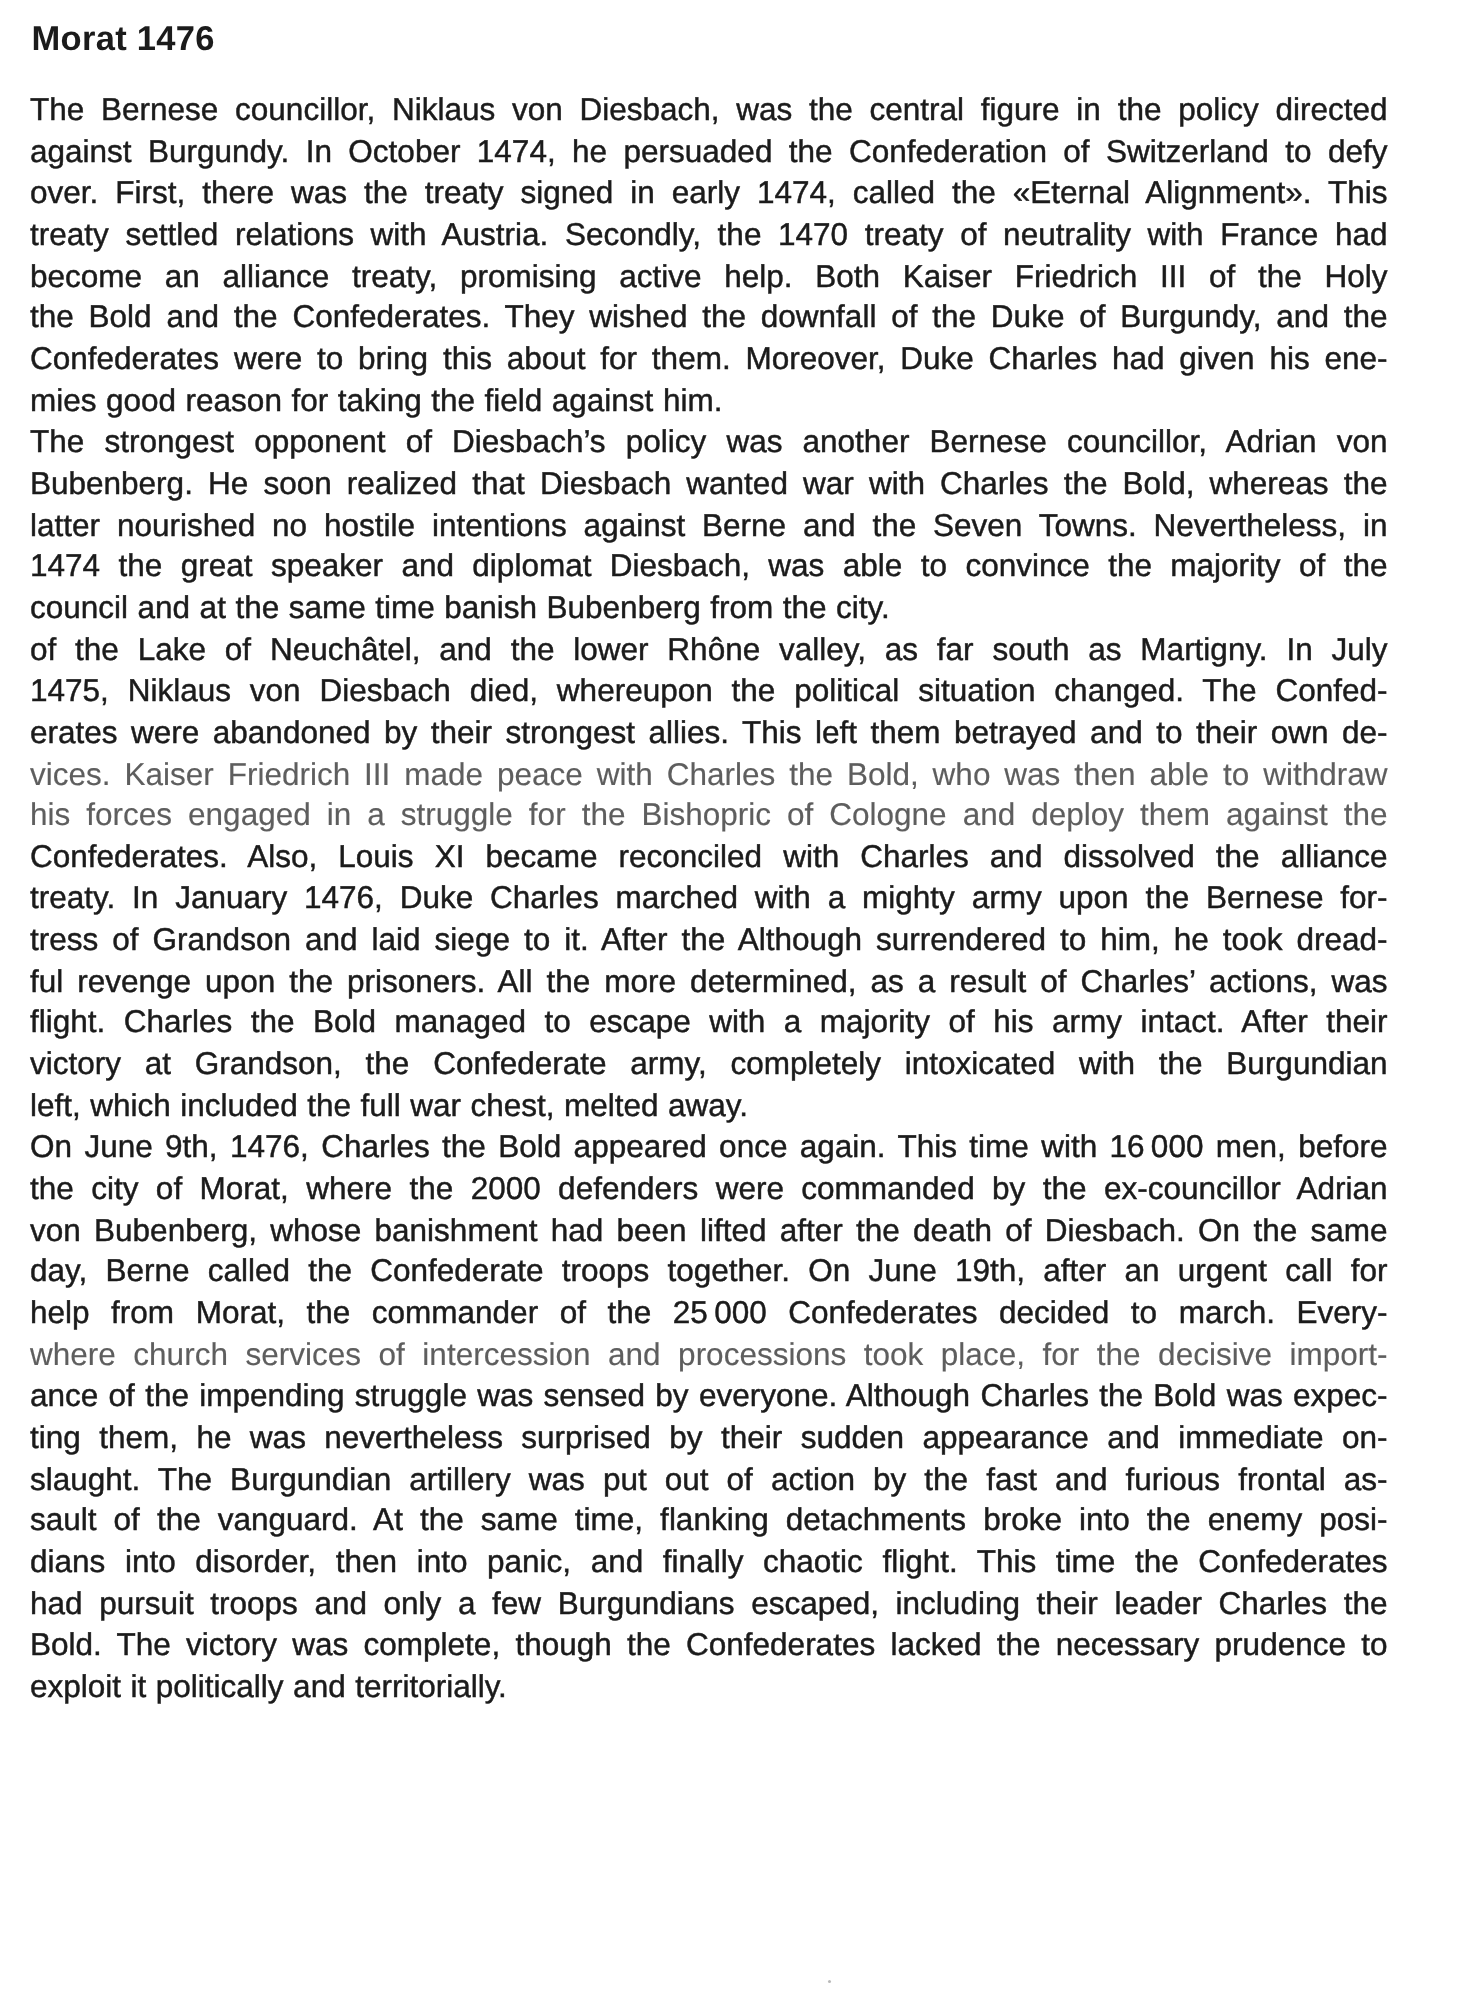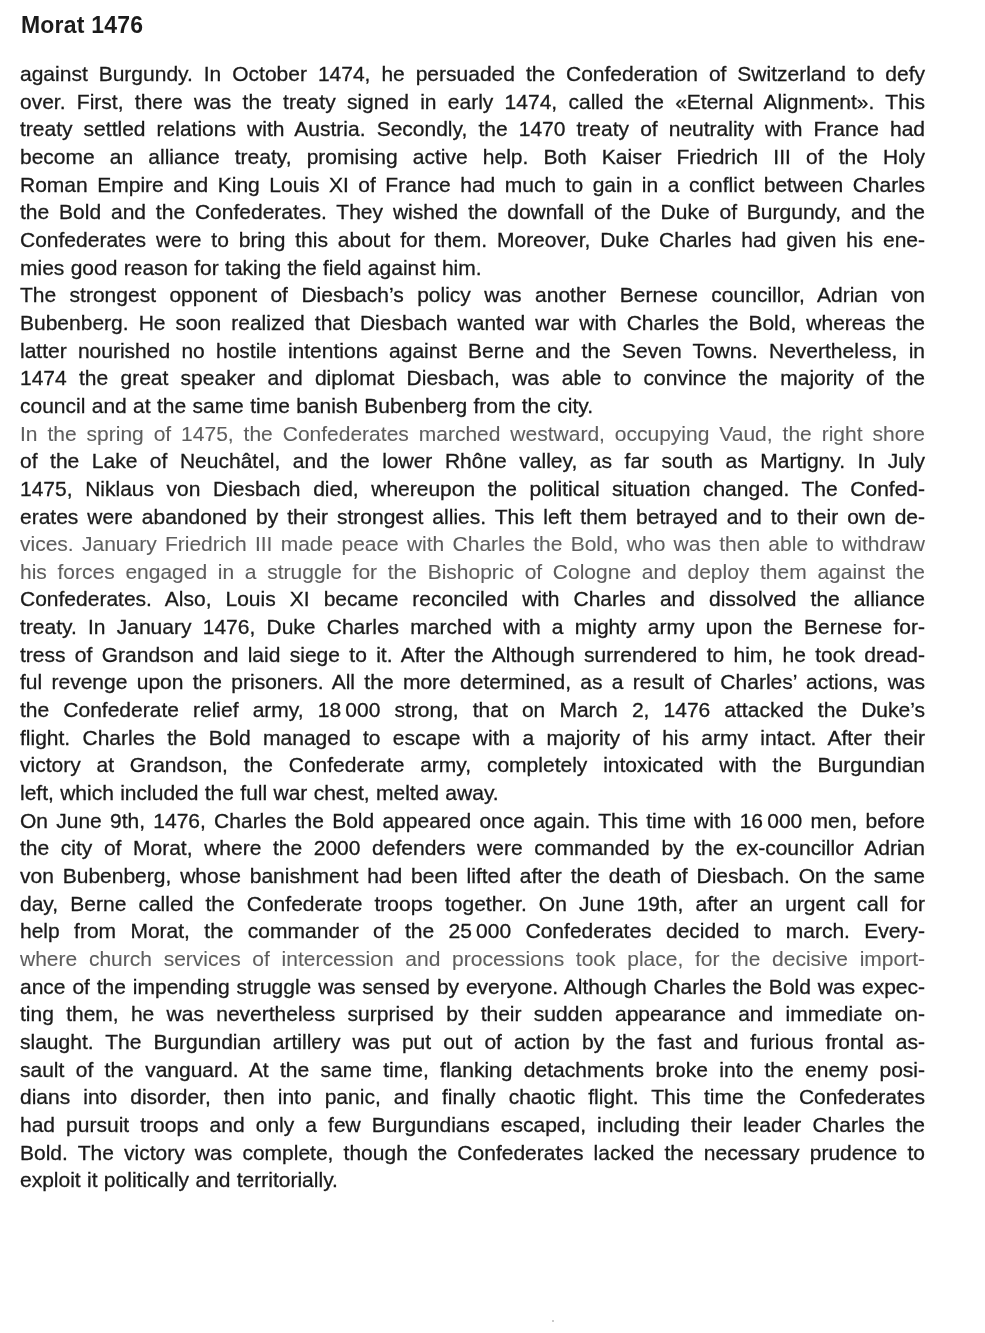--- a/index.html
+++ b/index.html
@@ -57,48 +57,46 @@
     border-radius: 50%;
   }
 </style>
 </head>
 <body>
 
 <div class="page">
   <h1 class="title">Morat 1476</h1>
   <div class="body">
     <div class="paragraph">
+        <div class="line">The Bernese councillor, Niklaus von Diesbach, was the central figure in the policy directed</div>
         <div class="line">against Burgundy. In October 1474, he persuaded the Confederation of Switzerland to defy</div>
         <div class="line">over. First, there was the treaty signed in early 1474, called the «Eternal Alignment». This</div>
         <div class="line">treaty settled relations with Austria. Secondly, the 1470 treaty of neutrality with France had</div>
         <div class="line">become an alliance treaty, promising active help. Both Kaiser Friedrich III of the Holy</div>
-        <div class="line">Roman Empire and King Louis XI of France had much to gain in a conflict between Charles</div>
         <div class="line">the Bold and the Confederates. They wished the downfall of the Duke of Burgundy, and the</div>
         <div class="line">Confederates were to bring this about for them. Moreover, Duke Charles had given his ene-</div>
         <div class="line last">mies good reason for taking the field against him.</div>
       </div>
     <div class="paragraph">
         <div class="line">The strongest opponent of Diesbach’s policy was another Bernese councillor, Adrian von</div>
         <div class="line">Bubenberg. He soon realized that Diesbach wanted war with Charles the Bold, whereas the</div>
         <div class="line">latter nourished no hostile intentions against Berne and the Seven Towns. Nevertheless, in</div>
         <div class="line">1474 the great speaker and diplomat Diesbach, was able to convince the majority of the</div>
         <div class="line last">council and at the same time banish Bubenberg from the city.</div>
       </div>
     <div class="paragraph">
-        <div class="line light">In the spring of 1475, the Confederates marched westward, occupying Vaud, the right shore</div>
         <div class="line">of the Lake of Neuchâtel, and the lower Rhône valley, as far south as Martigny. In July</div>
         <div class="line">1475, Niklaus von Diesbach died, whereupon the political situation changed. The Confed-</div>
         <div class="line">erates were abandoned by their strongest allies. This left them betrayed and to their own de-</div>
-        <div class="line light">vices. January Friedrich III made peace with Charles the Bold, who was then able to withdraw</div>
+        <div class="line light">vices. Kaiser Friedrich III made peace with Charles the Bold, who was then able to withdraw</div>
         <div class="line light">his forces engaged in a struggle for the Bishopric of Cologne and deploy them against the</div>
         <div class="line">Confederates. Also, Louis XI became reconciled with Charles and dissolved the alliance</div>
         <div class="line">treaty. In January 1476, Duke Charles marched with a mighty army upon the Bernese for-</div>
         <div class="line">tress of Grandson and laid siege to it. After the Although surrendered to him, he took dread-</div>
         <div class="line">ful revenge upon the prisoners. All the more determined, as a result of Charles’ actions, was</div>
-        <div class="line">the Confederate relief army, 18 000 strong, that on March 2, 1476 attacked the Duke’s</div>
         <div class="line">flight. Charles the Bold managed to escape with a majority of his army intact. After their</div>
         <div class="line">victory at Grandson, the Confederate army, completely intoxicated with the Burgundian</div>
         <div class="line last">left, which included the full war chest, melted away.</div>
       </div>
     <div class="paragraph">
         <div class="line">On June 9th, 1476, Charles the Bold appeared once again. This time with 16 000 men, before</div>
         <div class="line">the city of Morat, where the 2000 defenders were commanded by the ex-councillor Adrian</div>
         <div class="line">von Bubenberg, whose banishment had been lifted after the death of Diesbach. On the same</div>
         <div class="line">day, Berne called the Confederate troops together. On June 19th, after an urgent call for</div>
         <div class="line">help from Morat, the commander of the 25 000 Confederates decided to march. Every-</div>

